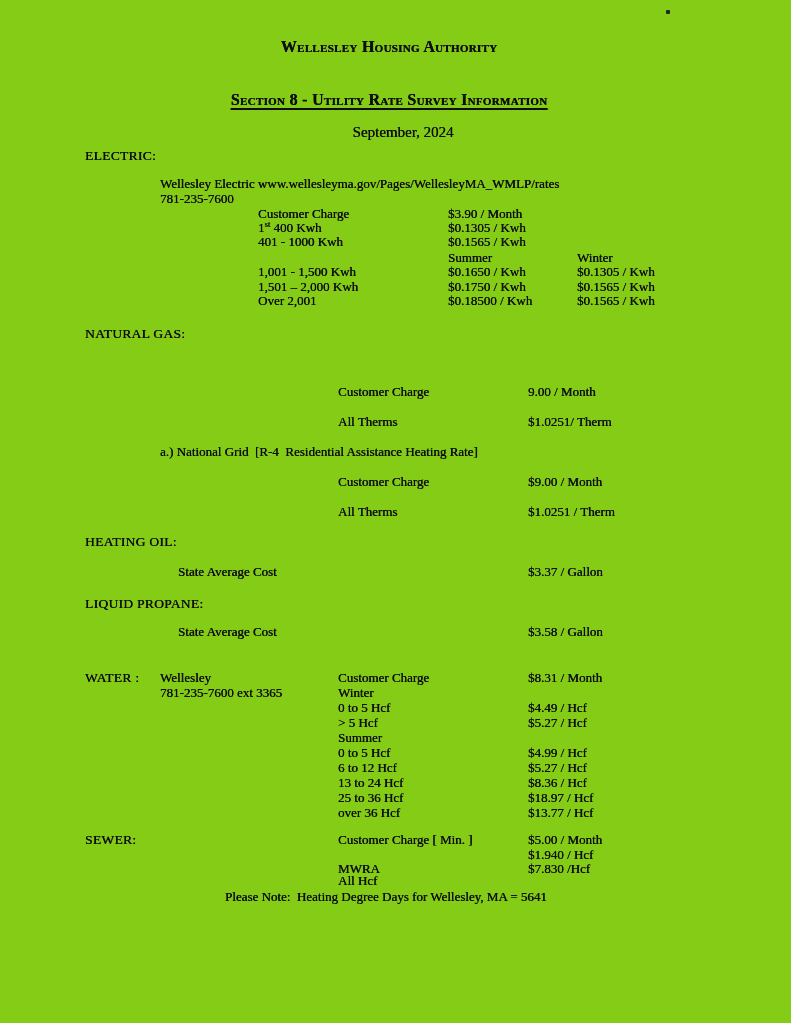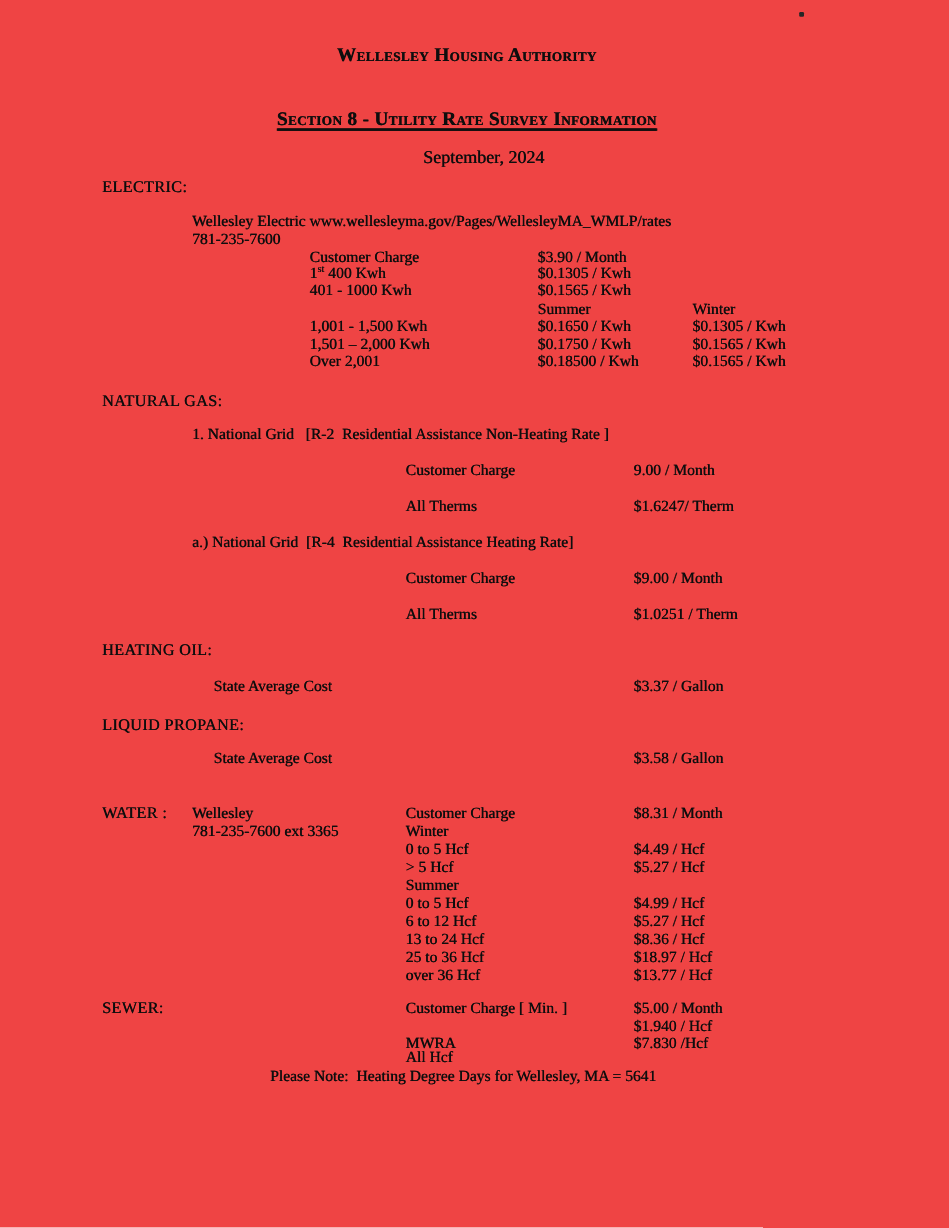--- a/index.html
+++ b/index.html
@@ -1,18 +1,18 @@
 <!DOCTYPE html>
 <html><head>
 <meta charset="utf-8">
 <style>
   html,body { margin:0; padding:0; background:#ffffff; }
   #page {
     position:relative; width:791px; height:1023px;
-    background:#ef4444; overflow:hidden;
+    background:#84cc16; overflow:hidden;
     font-family:"Liberation Serif", serif;
   }
   .t {
     position:absolute;
     font-size:13px; line-height:14px;
     color:#0e0e0e; white-space:pre;
     text-shadow:0.35px 0 0 currentColor;
   }
   .hd { font-weight:400; font-size:13.5px; letter-spacing:0.3px; }
   .sc {
@@ -62,25 +62,24 @@
   <span class="t" style="left:258px;top:280px">1,501 – 2,000 Kwh</span>
   <span class="t" style="left:448px;top:280px">$0.1750 / Kwh</span>
   <span class="t" style="left:577px;top:280px">$0.1565 / Kwh</span>
 
   <span class="t" style="left:258px;top:294px">Over 2,001</span>
   <span class="t" style="left:448px;top:294px">$0.18500 / Kwh</span>
   <span class="t" style="left:577px;top:294px">$0.1565 / Kwh</span>
 
   <span class="t hd" style="left:85px;top:327px">NATURAL GAS:</span>
 
-  <span class="t" style="left:160px;top:355px">1. National Grid   [R-2  Residential Assistance Non-Heating Rate ]</span>
   <span class="t" style="left:338px;top:385px">Customer Charge</span>
   <span class="t" style="left:528px;top:385px">9.00 / Month</span>
   <span class="t" style="left:338px;top:415px">All Therms</span>
-  <span class="t" style="left:528px;top:415px">$1.6247/ Therm</span>
+  <span class="t" style="left:528px;top:415px">$1.0251/ Therm</span>
 
   <span class="t" style="left:160px;top:445px">a.) National Grid  [R-4  Residential Assistance Heating Rate]</span>
   <span class="t" style="left:338px;top:475px">Customer Charge</span>
   <span class="t" style="left:528px;top:475px">$9.00 / Month</span>
   <span class="t" style="left:338px;top:505px">All Therms</span>
   <span class="t" style="left:528px;top:505px">$1.0251 / Therm</span>
 
   <span class="t hd" style="left:85px;top:535px">HEATING OIL:</span>
   <span class="t" style="left:178px;top:565px">State Average Cost</span>
   <span class="t" style="left:528px;top:565px">$3.37 / Gallon</span>

